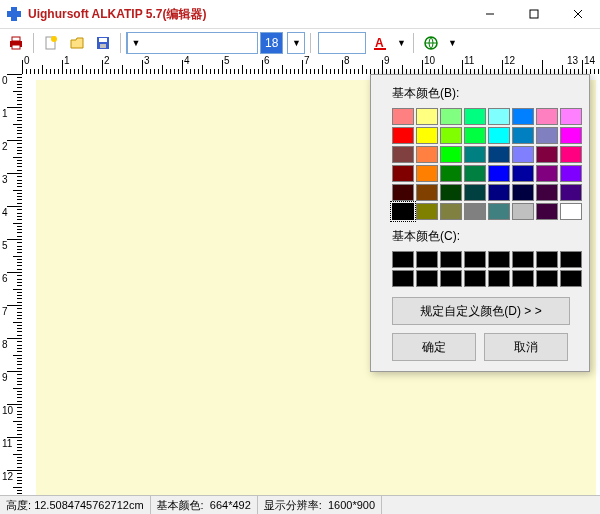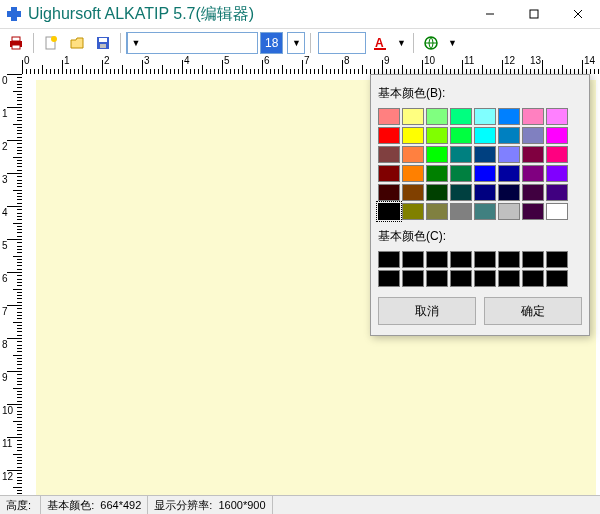--- a/index.html
+++ b/index.html
@@ -23,21 +23,21 @@
   display: flex;
   align-items: center;
   padding-left: 6px;
 }
 .titlebar .app-icon {
   width: 16px; height: 16px;
   color: #2a6ad9;
   margin-right: 6px;
   display: flex; align-items: center; justify-content: center;
 }
-.titlebar .title { color: #0f766e; font-size: 16px; flex: 1; }
+.titlebar .title { color: #b91c1c; font-size: 12px; flex: 1; font-weight: bold; }
 .titlebar .winbtns { display: flex; }
 .titlebar .winbtn {
   width: 44px; height: 28px;
   display: flex; align-items: center; justify-content: center;
   color: #333; font-size: 13px;
 }
 
 
 .toolbar {
   height: 28px;
@@ -179,21 +179,21 @@
   padding-left: 8px;
   font-size: 12px;
   border-bottom: 1px solid #ddd;
 }
 .dialog .dlg-title .spacer { flex: 1; }
 .dialog .dlg-close {
   width: 32px; height: 100%;
   display: flex; align-items: center; justify-content: center;
   font-size: 14px;
 }
-.dialog .dlg-body { padding: 8px 7px 10px; }
+.dialog .dlg-body { padding: 8px 21px 10px; }
 .dlg-label { font-size: 12px; margin: 2px 0 6px; }
 .swatch-grid {
   display: grid;
   grid-template-columns: repeat(8, 22px);
   gap: 2px;
   margin-bottom: 8px;
 }
 .swatch {
   width: 22px; height: 17px;
   border: 1px solid #808080;
@@ -464,21 +464,21 @@
         <div class="htick-major" style="left: 520px;"></div>
         <div class="htick-minor" style="left: 524px;"></div>
         <div class="htick-minor" style="left: 528px;"></div>
         <div class="htick-minor" style="left: 532px;"></div>
         <div class="htick-minor" style="left: 536px;"></div>
         <div class="htick-mid" style="left: 540px;"></div>
         <div class="htick-minor" style="left: 544px;"></div>
         <div class="htick-minor" style="left: 548px;"></div>
         <div class="htick-minor" style="left: 552px;"></div>
         <div class="htick-minor" style="left: 556px;"></div>
-        <div class="hlabel" style="left: 508px;">13</div>
+        <div class="hlabel" style="left: 545px;">13</div>
         <div class="htick-major" style="left: 560px;"></div>
         <div class="htick-minor" style="left: 564px;"></div>
         <div class="htick-minor" style="left: 568px;"></div>
         <div class="htick-minor" style="left: 572px;"></div>
         <div class="htick-minor" style="left: 576px;"></div>
         <div class="hlabel" style="left: 562px;">14</div>
       </div>
   </div>
   <div class="vruler">
     <div id="vruler" style="position:relative;height:100%;">
@@ -625,21 +625,21 @@
         <div class="vlabel" style="top: 397px;">12</div>
       </div>
   </div>
   <div class="canvas-wrap">
     <div class="canvas"></div>
   </div>
 </div>
 
 <div class="statusbar">
   <div class="cell">
-    <span>高度:</span>&nbsp;
+    <span>高度:</span>&nbsp;<span>12.5084745762712cm</span>
   </div>
   <div class="cell">
     <span>基本颜色:</span>&nbsp;&nbsp;<span>664*492</span>
   </div>
   <div class="cell">
     <span>显示分辨率:</span>&nbsp;&nbsp;<span>1600*900</span>
   </div>
 </div>
 
 <div class="dialog">
@@ -707,18 +707,19 @@
         <div class="swatch" style="background: rgb(0, 0, 0);"></div>
         <div class="swatch" style="background: rgb(0, 0, 0);"></div>
         <div class="swatch" style="background: rgb(0, 0, 0);"></div>
         <div class="swatch" style="background: rgb(0, 0, 0);"></div>
         <div class="swatch" style="background: rgb(0, 0, 0);"></div>
         <div class="swatch" style="background: rgb(0, 0, 0);"></div>
         <div class="swatch" style="background: rgb(0, 0, 0);"></div>
         <div class="swatch" style="background: rgb(0, 0, 0);"></div>
         <div class="swatch" style="background: rgb(0, 0, 0);"></div>
       </div>
+    <div class="dlg-wide-btn">规定自定义颜色(D) &gt; &gt;</div>
     <div class="dlg-btn-row">
+      <div class="dlg-btn">确定</div>
       <div class="dlg-btn">取消</div>
-      <div class="dlg-btn">确定</div>
     </div>
   </div>
 </div>
 
 </body></html>

